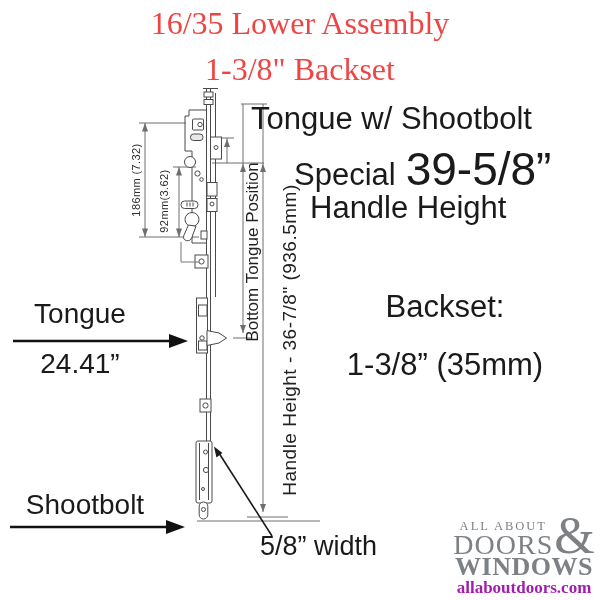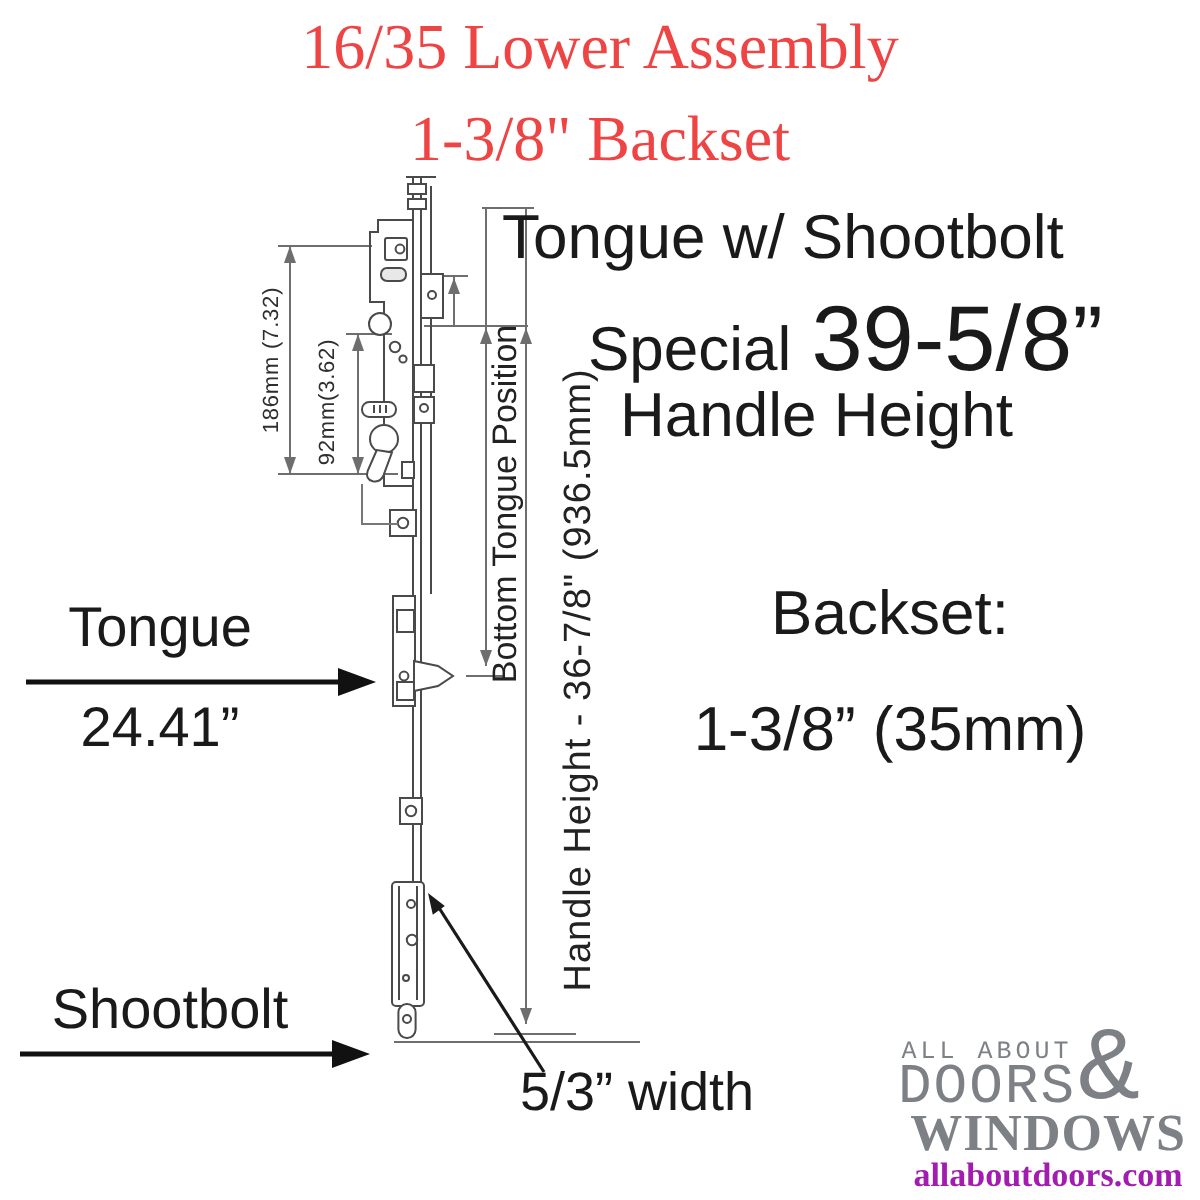--- a/index.html
+++ b/index.html
@@ -8,21 +8,21 @@
   .abs{position:absolute;}
   .serif{font-family:"Liberation Serif", serif;}
   .center{text-align:center;}
   .rot{transform:rotate(-90deg);transform-origin:center center;white-space:nowrap;text-align:center;}
   .title-line{width:600px;text-align:center;font-size:32px;line-height:46px;color:#ef4444;}
   .big-label{font-size:28px;line-height:34px;}
   .mid-label{font-size:31px;line-height:33px;}
   .dim-small{font-size:11px;letter-spacing:.4px;color:#2e2e2e;}
   .dim-mid{font-size:17px;color:#222;}
   .logo{width:150px;color:#7d8186;font-family:"Liberation Serif", serif;}
-  .logo-row{display:flex;align-items:flex-end;font-family:Liberation Mono, monospace;}
+  .logo-row{display:flex;align-items:flex-end;justify-content:center;}
   .logo-col{text-align:center;}
   .logo-top{font-size:12.5px;letter-spacing:2px;line-height:13px;}
   .logo-doors{font-size:28px;letter-spacing:1px;line-height:23px;}
   .logo-amp{font-size:52px;line-height:40px;margin-left:1px;}
   .logo-windows{font-size:26px;letter-spacing:.5px;line-height:22px;text-align:center;font-weight:bold;}
   .logo-url{font-size:17px;font-weight:bold;text-align:center;line-height:18px;margin-top:1px;}
 </style>
 </head>
 <body>
 
@@ -140,21 +140,21 @@
   </div>
   <div class="abs mid-label" style="left:310px;top:191px">Handle Height</div>
 
   <div class="abs mid-label center" style="left:330px;top:290px;width:230px">Backset:</div>
   <div class="abs mid-label center" style="left:320px;top:348px;width:250px">1-3/8” (35mm)</div>
 
   <div class="abs big-label center" style="left:10px;top:297px;width:140px">Tongue</div>
   <div class="abs big-label center" style="left:10px;top:347px;width:140px">24.41”</div>
   <div class="abs big-label center" style="left:5px;top:488px;width:160px">Shootbolt</div>
 
-  <div class="abs" style="left:260px;top:531px;font-size:27px">5/3” width</div>
+  <div class="abs" style="left:260px;top:531px;font-size:27px">5/8” width</div>
 
   <div class="abs rot dim-small" style="left:96px;top:174px;width:80px;height:12px">186mm (7.32)</div>
   <div class="abs rot dim-small" style="left:128px;top:195px;width:72px;height:12px">92mm(3.62)</div>
   <div class="abs rot dim-mid" style="left:159px;top:243px;width:186px;height:18px;font-size:17px">Bottom Tongue Position</div>
   <div class="abs rot dim-mid" style="left:113px;top:330px;width:352px;height:20px;font-size:19px;letter-spacing:.5px">Handle Height - 36-7/8" (936.5mm)</div>
 
   <div class="abs logo" style="left:449px;top:516px">
     <div class="logo-row">
       <div class="logo-col">
         <div class="logo-top">ALL ABOUT</div>

